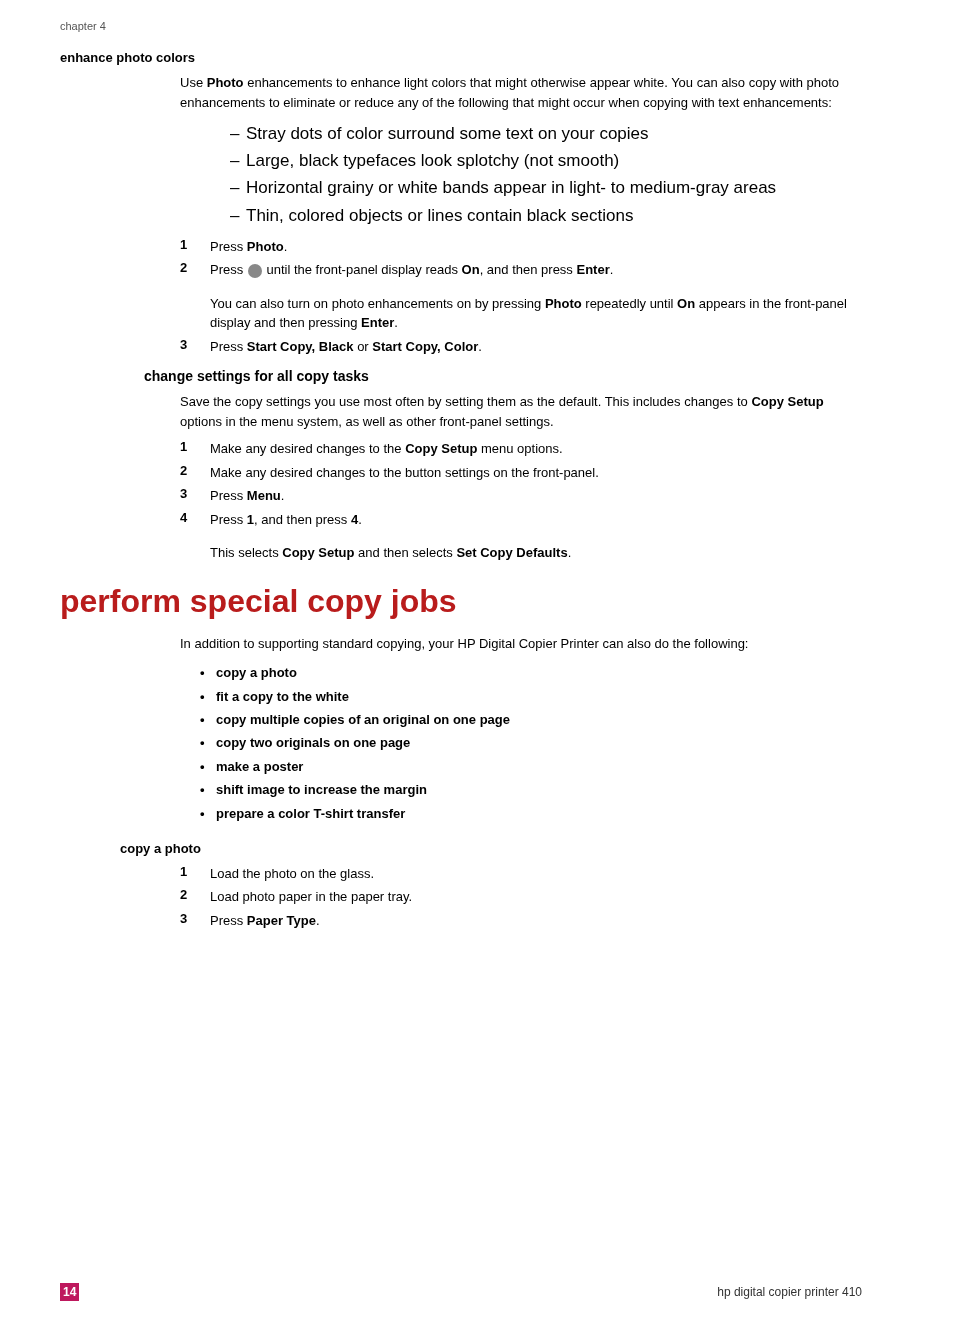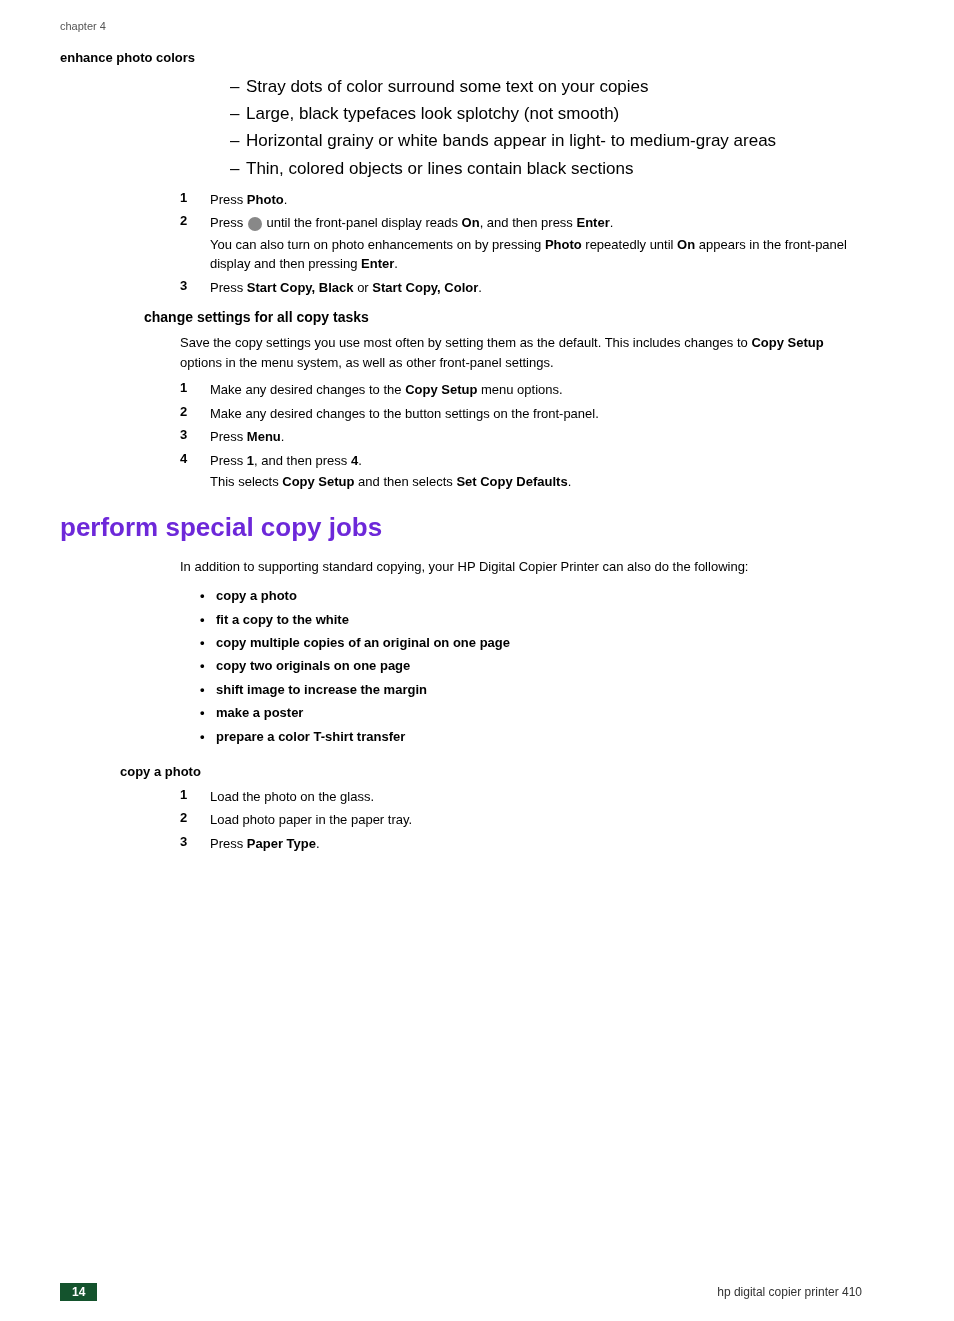--- a/index.html
+++ b/index.html
@@ -76,37 +76,37 @@
       padding-top: 0;
     }
 
     .numbered-item .content {
       font-size: 13px;
       line-height: 1.5;
       flex: 1;
     }
 
     .numbered-item .content .sub-text {
-      margin-top: 2px;
+      margin-top: 14px;
       display: block;
     }
 
     .sub-section-heading {
       font-size: 14px;
       font-weight: bold;
       margin-bottom: 8px;
       margin-left: 84px;
     }
 
     .main-section-heading {
-      font-size: 26px;
+      font-size: 32px;
       font-weight: bold;
       margin-bottom: 14px;
       margin-top: 20px;
-      color: #6d28d9;
+      color: #b91c1c;
     }
 
     .bullet-bold-list {
       margin-left: 140px;
       margin-bottom: 12px;
     }
 
     .bullet-bold-list li {
       font-size: 13px;
       font-weight: bold;
@@ -137,23 +137,23 @@
       right: 60px;
       display: flex;
       justify-content: space-between;
       align-items: center;
       font-size: 12px;
     }
 
     .footer-page-num {
       font-size: 12px;
       font-weight: bold;
-      background: #14532d;
+      background: #be185d;
       color: #fff;
-      padding: 2px 12px;
+      padding: 2px 3px;
     }
 
     .footer-product {
       font-size: 12px;
       color: #333;
     }
 
     b {
       font-weight: bold;
     }
@@ -176,20 +176,23 @@
   </style>
 </head>
 <body>
 
 <div class="page">
 
   <div class="chapter-label">chapter 4</div>
 
   <div class="section-heading">enhance photo colors</div>
 
+  <p class="body-text mb8">
+    Use <b>Photo</b> enhancements to enhance light colors that might otherwise appear white. You can also copy with photo enhancements to eliminate or reduce any of the following that might occur when copying with text enhancements:
+  </p>
 
   <ul class="bullet-list mb8">
     <li>Stray dots of color surround some text on your copies</li>
     <li>Large, black typefaces look splotchy (not smooth)</li>
     <li>Horizontal grainy or white bands appear in light- to medium-gray areas</li>
     <li>Thin, colored objects or lines contain black sections</li>
   </ul>
 
   <div class="numbered-item mb4">
     <span class="num"><b>1</b></span>
@@ -242,22 +245,22 @@
 
   <p class="body-text mb8">
     In addition to supporting standard copying, your HP Digital Copier Printer can also do the following:
   </p>
 
   <ul class="bullet-bold-list mb16">
     <li>copy a photo</li>
     <li>fit a copy to the white</li>
     <li>copy multiple copies of an original on one page</li>
     <li>copy two originals on one page</li>
+    <li>make a poster</li>
     <li>shift image to increase the margin</li>
-    <li>make a poster</li>
     <li>prepare a color T-shirt transfer</li>
   </ul>
 
   <div class="copy-photo-heading">copy a photo</div>
 
   <div class="numbered-item mb4">
     <span class="num"><b>1</b></span>
     <span class="content">Load the photo on the glass.</span>
   </div>
 

